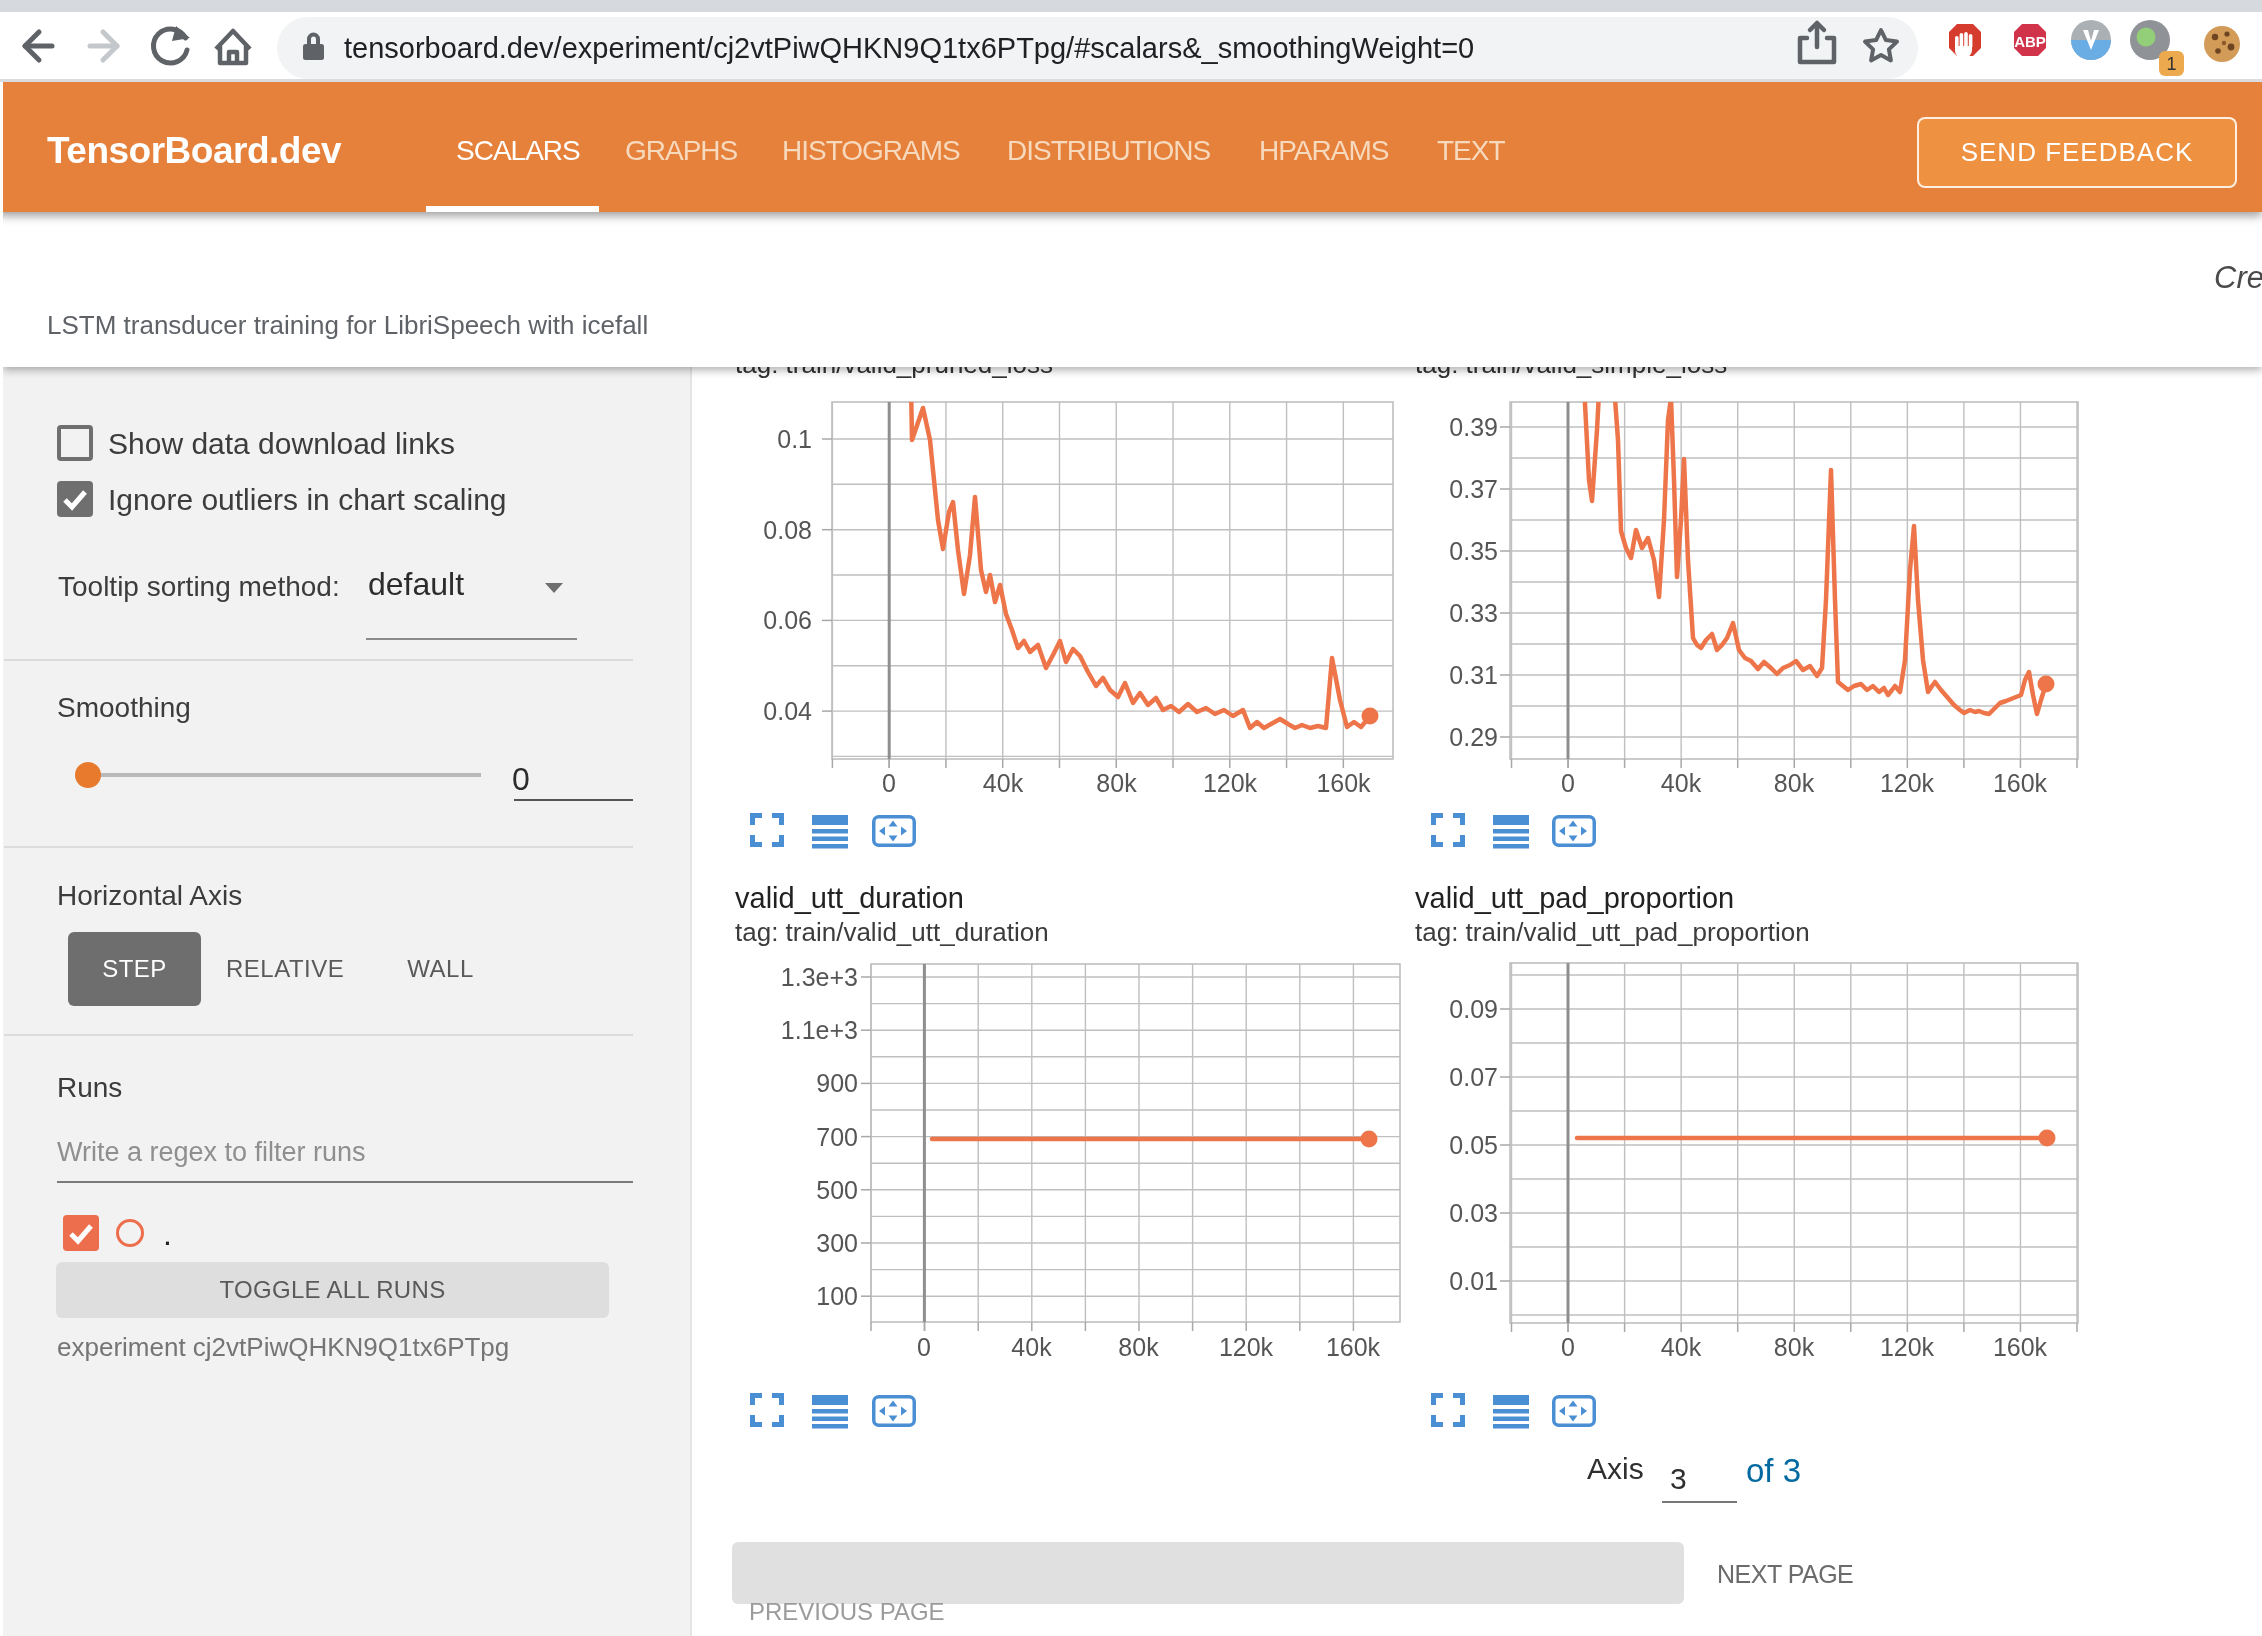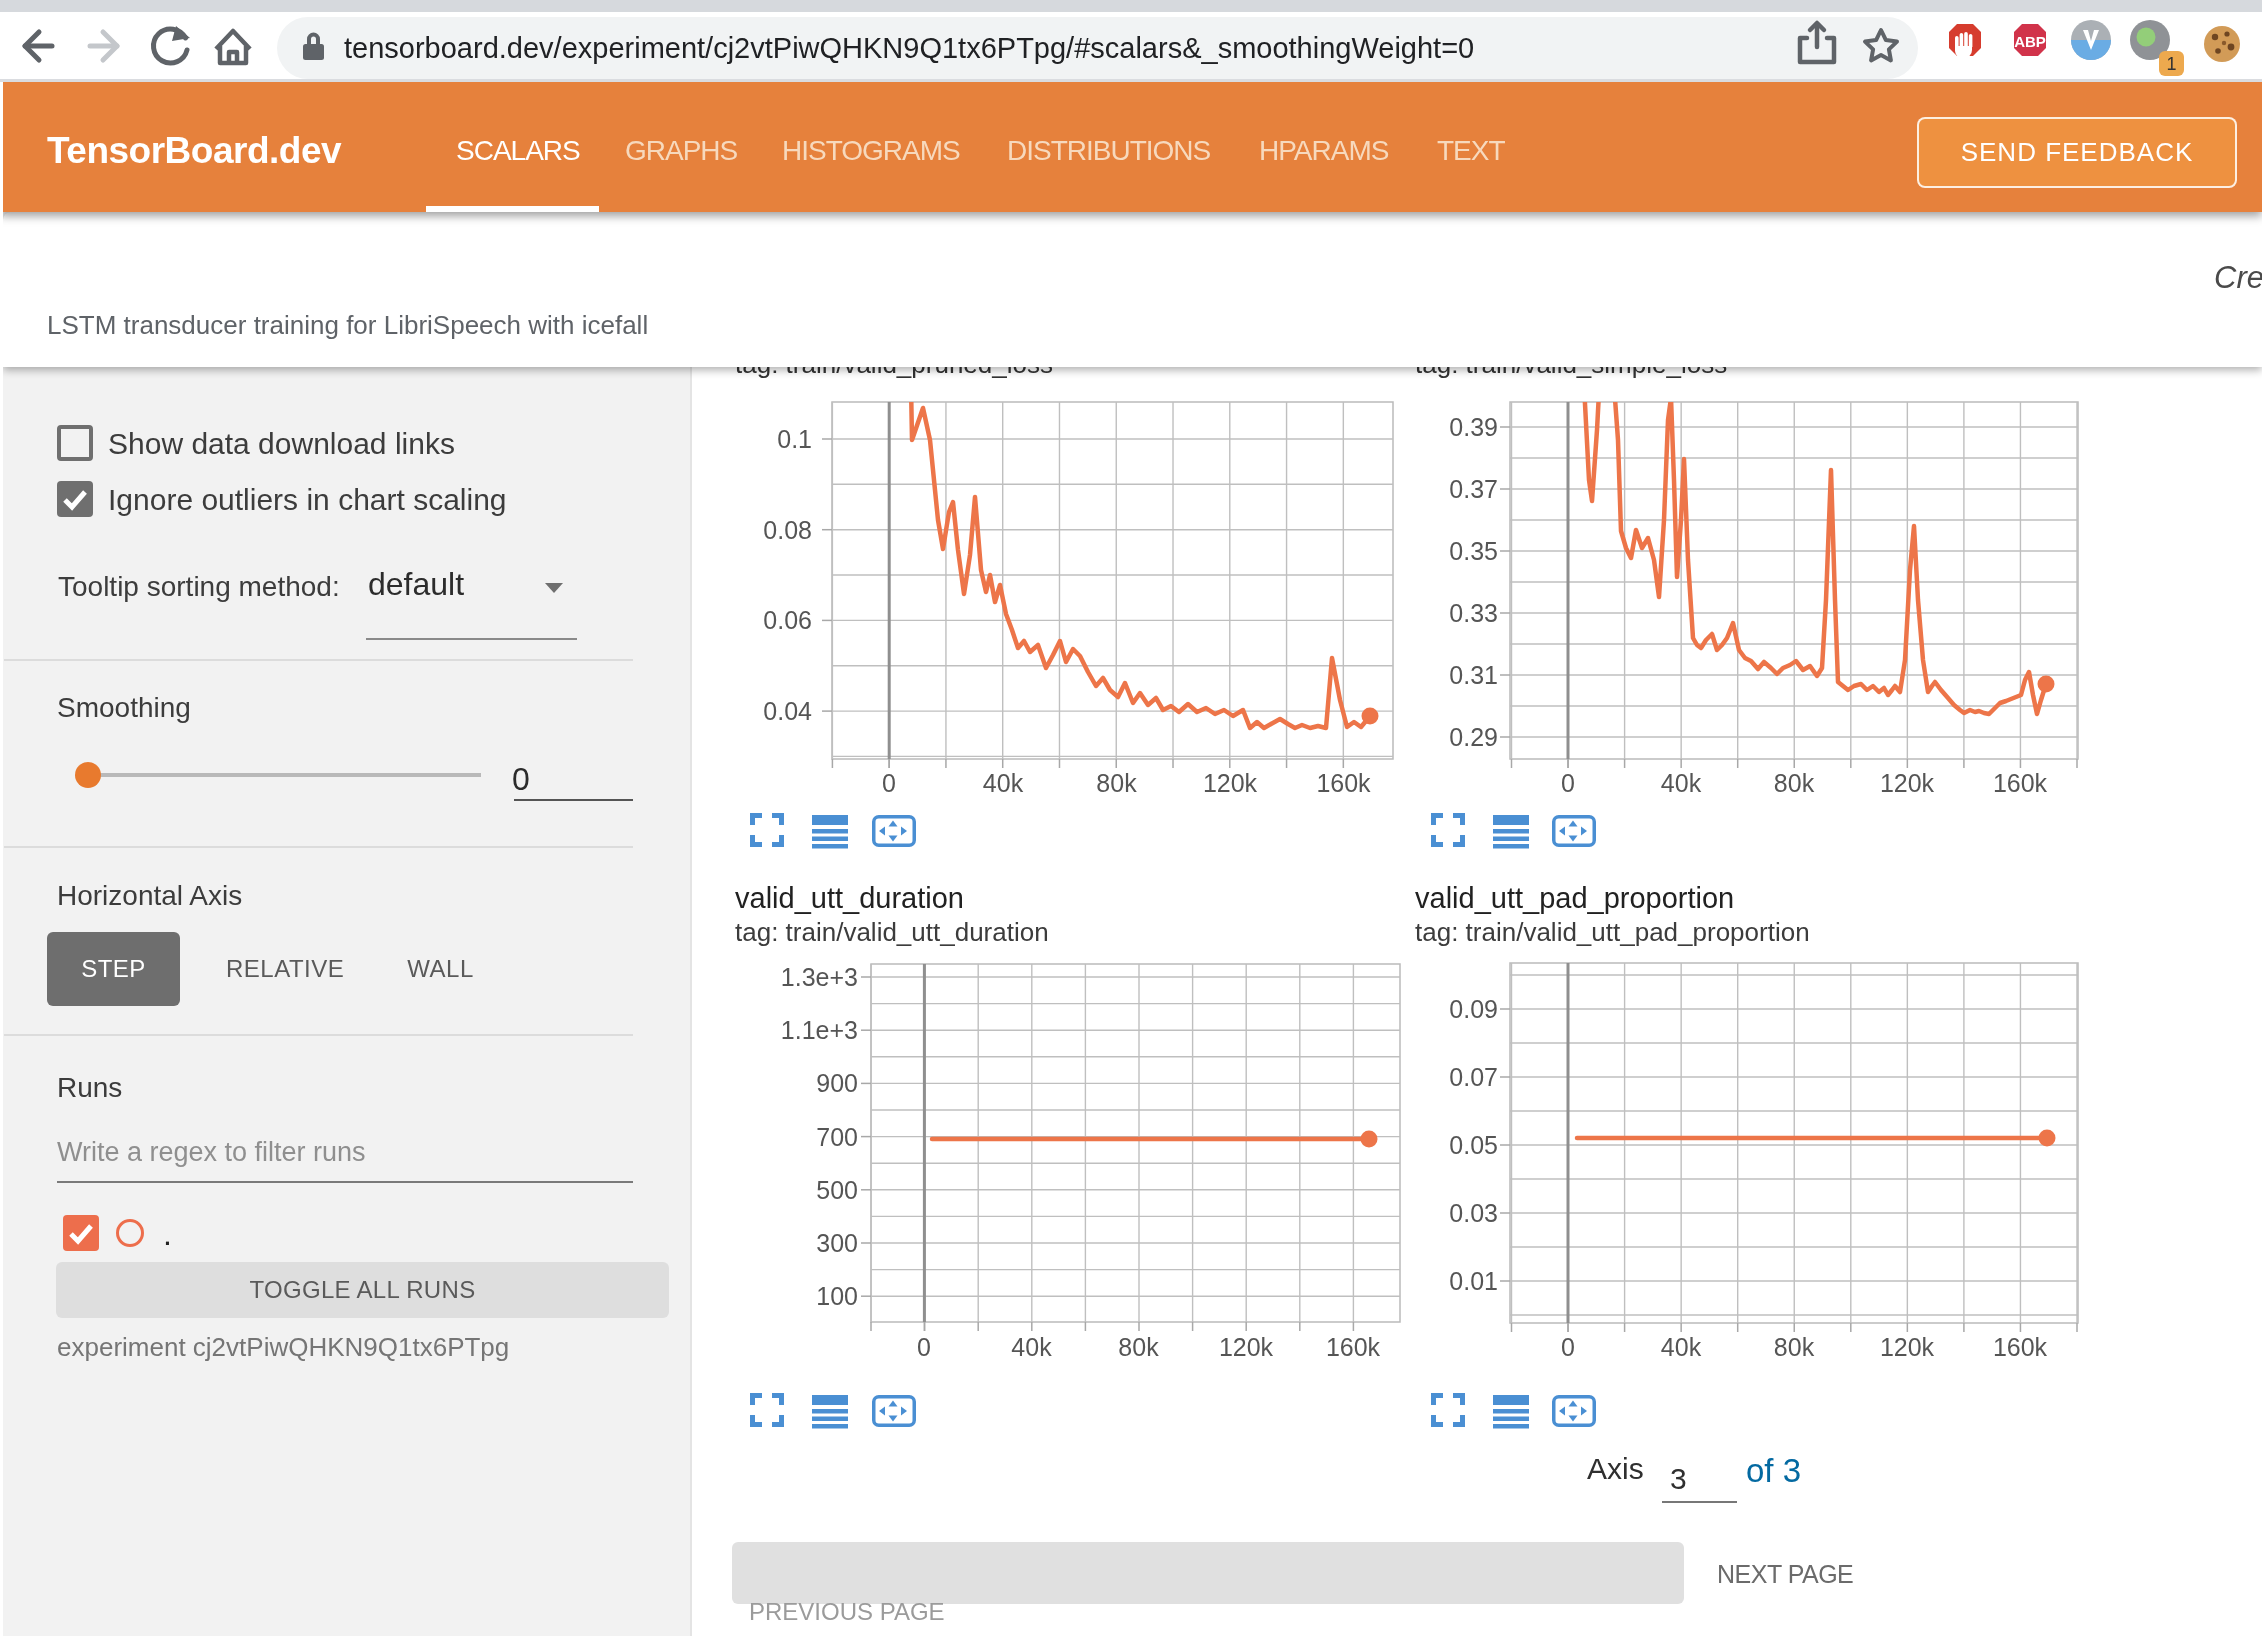--- a/index.html
+++ b/index.html
@@ -305,35 +305,35 @@
 <div class="abs" style="left:4px;top:659px;width:629px;height:1.5px;background:#dcdcdc;"></div>
 
 <div class="abs" style="left:57px;top:692px;font-size:28px;color:#3c3c3c;">Smoothing</div>
 <div class="abs" style="left:88px;top:773px;width:393px;height:4px;background:#b9b9b9;"></div>
 <div class="abs" style="left:75px;top:762px;width:26px;height:26px;border-radius:50%;background:#e87a2e;"></div>
 <div class="abs" style="left:512px;top:761px;font-size:32px;color:#2c2c2c;">0</div>
 <div class="abs" style="left:514px;top:799px;width:119px;height:2px;background:#555;"></div>
 <div class="abs" style="left:4px;top:846px;width:629px;height:1.5px;background:#dcdcdc;"></div>
 
 <div class="abs" style="left:57px;top:880px;font-size:28px;color:#3c3c3c;">Horizontal Axis</div>
-<div class="abs" style="left:47px;top:932px;width:133px;height:74px;background:#6e6e6e;border-radius:6px;color:#fff;font-size:24px;text-align:center;line-height:74px;letter-spacing:0.5px;">STEP</div>
+<div class="abs" style="left:68px;top:932px;width:133px;height:74px;background:#6e6e6e;border-radius:6px;color:#fff;font-size:24px;text-align:center;line-height:74px;letter-spacing:0.5px;">STEP</div>
 <div class="abs" style="left:226px;top:932px;width:113px;height:74px;color:#5a5a5a;font-size:24px;text-align:center;line-height:74px;letter-spacing:0.5px;">RELATIVE</div>
 <div class="abs" style="left:393px;top:932px;width:95px;height:74px;color:#5a5a5a;font-size:24px;text-align:center;line-height:74px;letter-spacing:0.5px;">WALL</div>
 <div class="abs" style="left:4px;top:1034px;width:629px;height:1.5px;background:#dcdcdc;"></div>
 
 <div class="abs" style="left:57px;top:1072px;font-size:28px;color:#3c3c3c;">Runs</div>
 <div class="abs" style="left:57px;top:1137px;font-size:27px;color:#8f8f8f;">Write a regex to filter runs</div>
 <div class="abs" style="left:57px;top:1181px;width:576px;height:2px;background:#7a7a7a;"></div>
 <div class="abs" style="left:63px;top:1215px;width:36px;height:36px;background:#ed6e4c;border-radius:4px;">
 <svg width="36" height="36" viewBox="0 0 36 36">
       <path d="M8,19 L15,26 L28,11" stroke="#fff" stroke-width="5" fill="none"></path>
     </svg></div>
 <div class="abs" style="left:116px;top:1219px;width:28px;height:28px;border:3.5px solid #ed6e4c;border-radius:50%;"></div>
 <div class="abs" style="left:163px;top:1216px;font-size:32px;color:#222;">.</div>
-<div class="abs" style="left:56px;top:1262px;width:613px;height:56px;background:#dedede;border-radius:6px;color:#5a5a5a;font-size:24px;text-align:center;line-height:56px;letter-spacing:0.3px;">TOGGLE ALL RUNS</div>
+<div class="abs" style="left:56px;top:1262px;width:553px;height:56px;background:#dedede;border-radius:6px;color:#5a5a5a;font-size:24px;text-align:center;line-height:56px;letter-spacing:0.3px;">TOGGLE ALL RUNS</div>
 <div class="abs" style="left:57px;top:1332px;font-size:26px;color:#757575;">experiment cj2vtPiwQHKN9Q1tx6PTpg</div>
 
 <div class="abs" style="left:1587px;top:1452px;font-size:30px;color:#2f2f2f;">Axis</div>
 <div class="abs" style="left:1670px;top:1462px;font-size:30px;color:#2f2f2f;">3</div>
 <div class="abs" style="left:1662px;top:1501px;width:75px;height:2px;background:#777;"></div>
 <div class="abs" style="left:1746px;top:1452px;font-size:33px;color:#0369a1;">of 3</div>
 <div class="abs" style="left:732px;top:1542px;width:952px;height:62px;background:#e0e0e0;border-radius:6px;"></div>
 <div class="abs" style="left:749px;top:1562px;font-size:24px;color:#9b9b9b;letter-spacing:0px;margin-top:36px;">PREVIOUS PAGE</div>
 <div class="abs" style="left:1717px;top:1560px;font-size:25px;color:#6b6b6b;letter-spacing:-0.5px;">NEXT PAGE</div>
 

